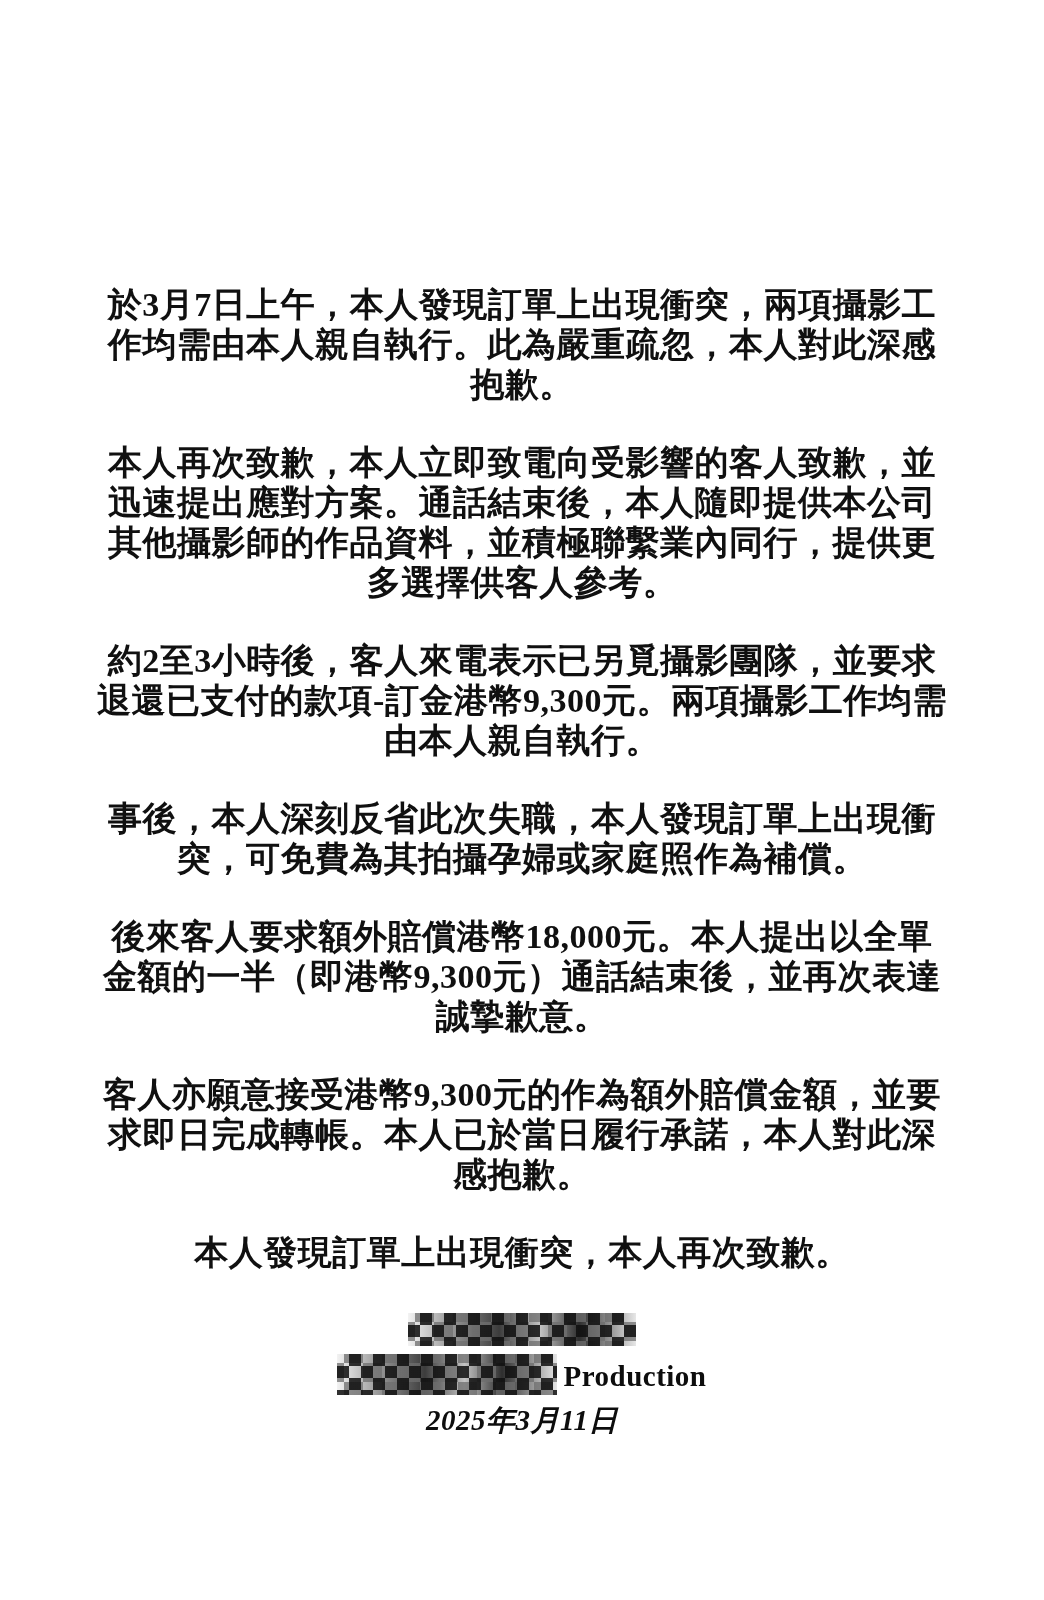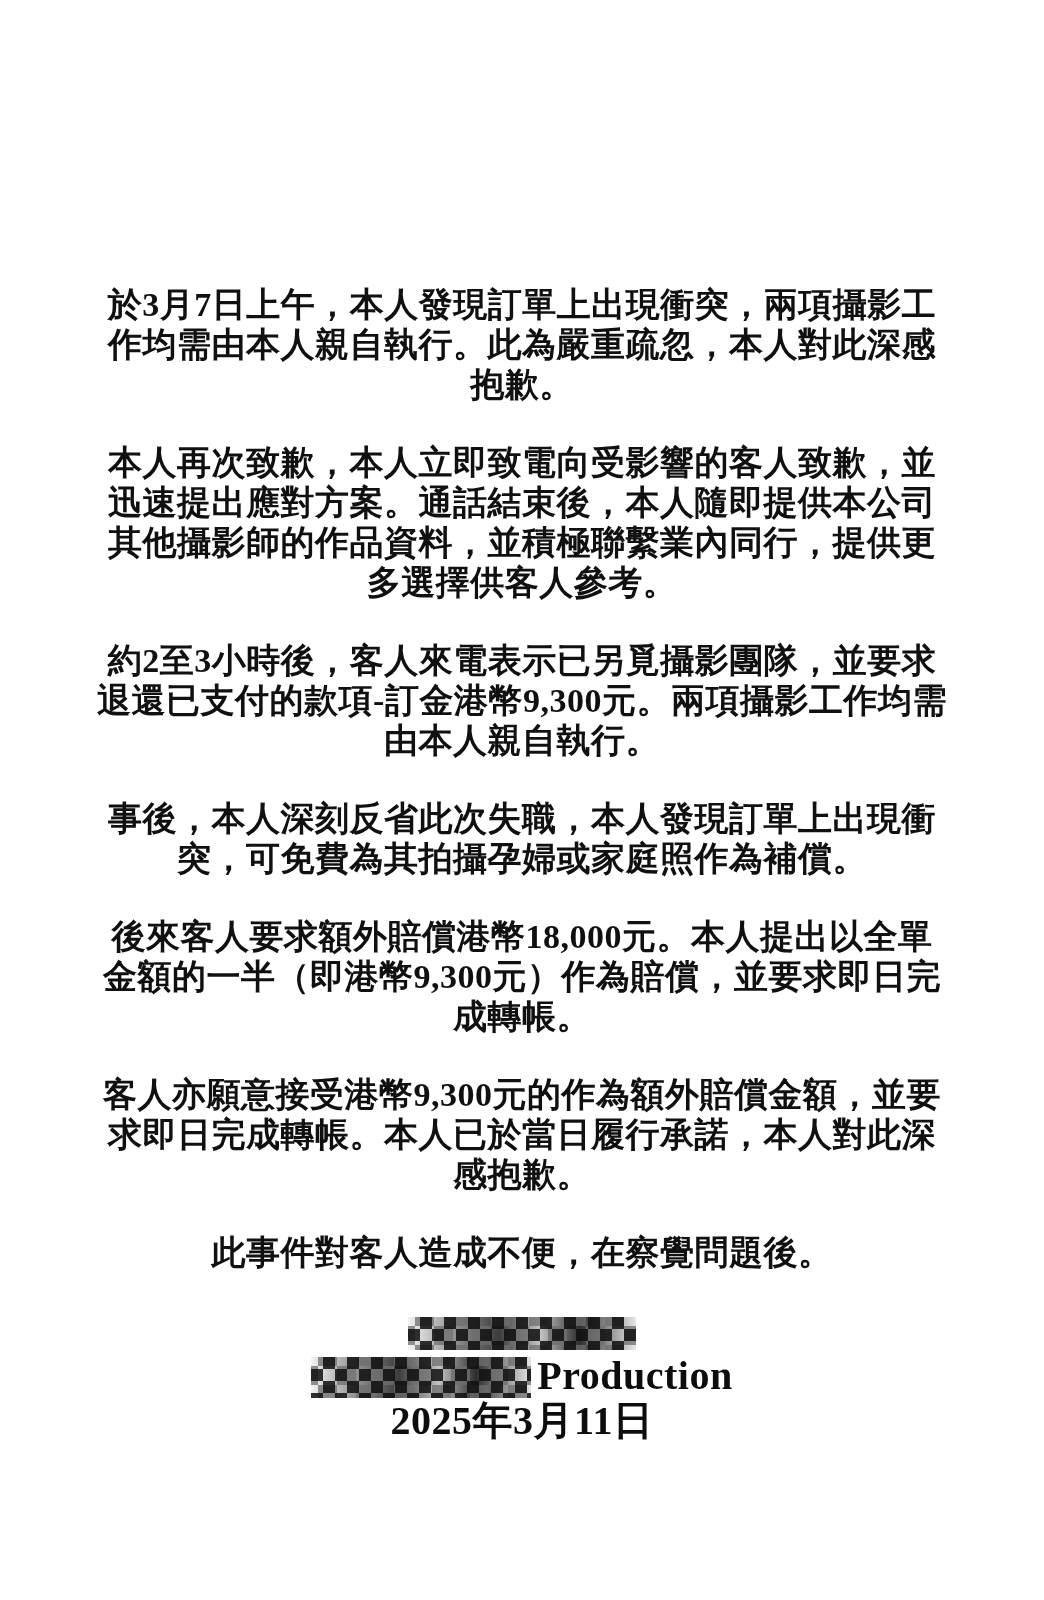--- a/index.html
+++ b/index.html
@@ -28,21 +28,21 @@
     font-size: 34px;
     line-height: 40px;
     letter-spacing: 0.5px;
     margin-top: 39px;
   }
   .doc p {
     margin: 0 0 38px 0;
   }
   .sig {
     margin-top: 0;
-    font-size: 40px;
+    font-size: 29px;
     line-height: 43px;
     font-weight: 700;
     color: #0d0d0d;
   }
   .sig-line {
     white-space: nowrap;
   }
   
   .mosaic {
     display: inline-block;
@@ -60,34 +60,35 @@
     vertical-align: -4px;
   }
   .mosaic-b {
     width: 220px;
     height: 41px;
     vertical-align: -9px;
     margin-right: 6px;
   }
   .sig-date {
     margin-top: 1px;
+    font-style: italic;
   }
 </style>
 </head>
 <body>
 
 <div class="page">
   <article class="doc">
     <p>於3月7日上午，本人發現訂單上出現衝突，兩項攝影工作均需由本人親自執行。此為嚴重疏忽，本人對此深感抱歉。</p>
     <p>本人再次致歉，本人立即致電向受影響的客人致歉，並迅速提出應對方案。通話結束後，本人隨即提供本公司其他攝影師的作品資料，並積極聯繫業內同行，提供更多選擇供客人參考。</p>
     <p>約2至3小時後，客人來電表示已另覓攝影團隊，並要求退還已支付的款項-訂金港幣9,300元。兩項攝影工作均需由本人親自執行。</p>
     <p>事後，本人深刻反省此次失職，本人發現訂單上出現衝突，可免費為其拍攝孕婦或家庭照作為補償。</p>
-    <p>後來客人要求額外賠償港幣18,000元。本人提出以全單金額的一半（即港幣9,300元）作為賠償，並要求即日完成轉帳。</p>
+    <p>後來客人要求額外賠償港幣18,000元。本人提出以全單金額的一半（即港幣9,300元）通話結束後，並再次表達誠摯歉意。</p>
     <p>客人亦願意接受港幣9,300元的作為額外賠償金額，並要求即日完成轉帳。本人已於當日履行承諾，本人對此深感抱歉。</p>
-    <p>此事件對客人造成不便，在察覺問題後。</p>
+    <p>本人發現訂單上出現衝突，本人再次致歉。</p>
 
     <div class="sig">
       <div class="sig-line">
         <span class="mosaic mosaic-a"></span>
       </div>
       <div class="sig-line">
         <span class="mosaic mosaic-b"></span><span>Production</span>
       </div>
       <div class="sig-line sig-date">2025年3月11日</div>
     </div>

